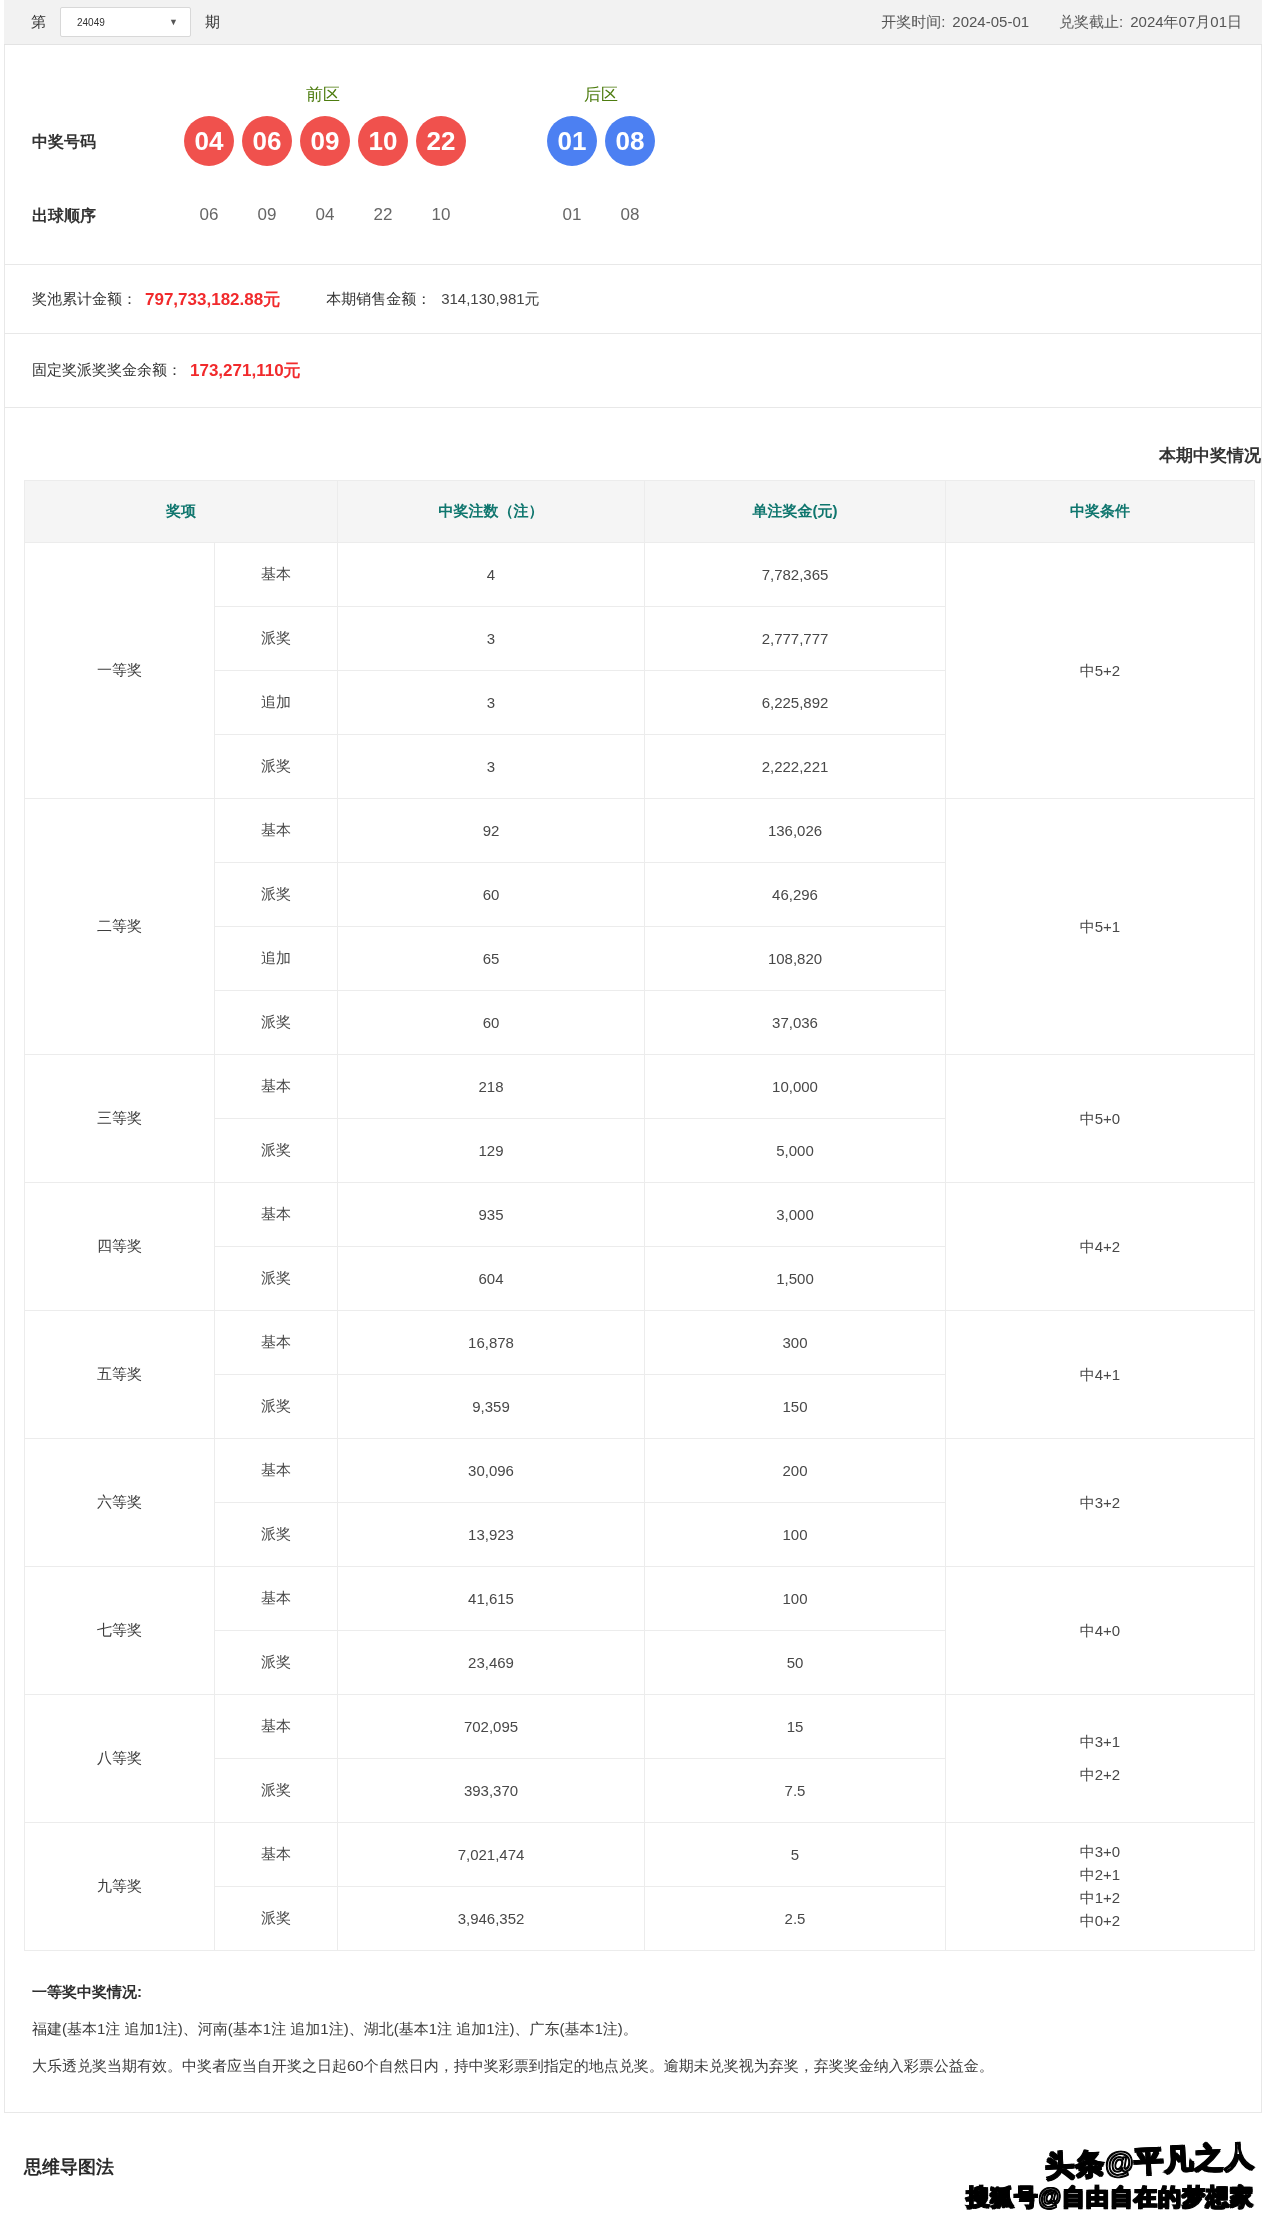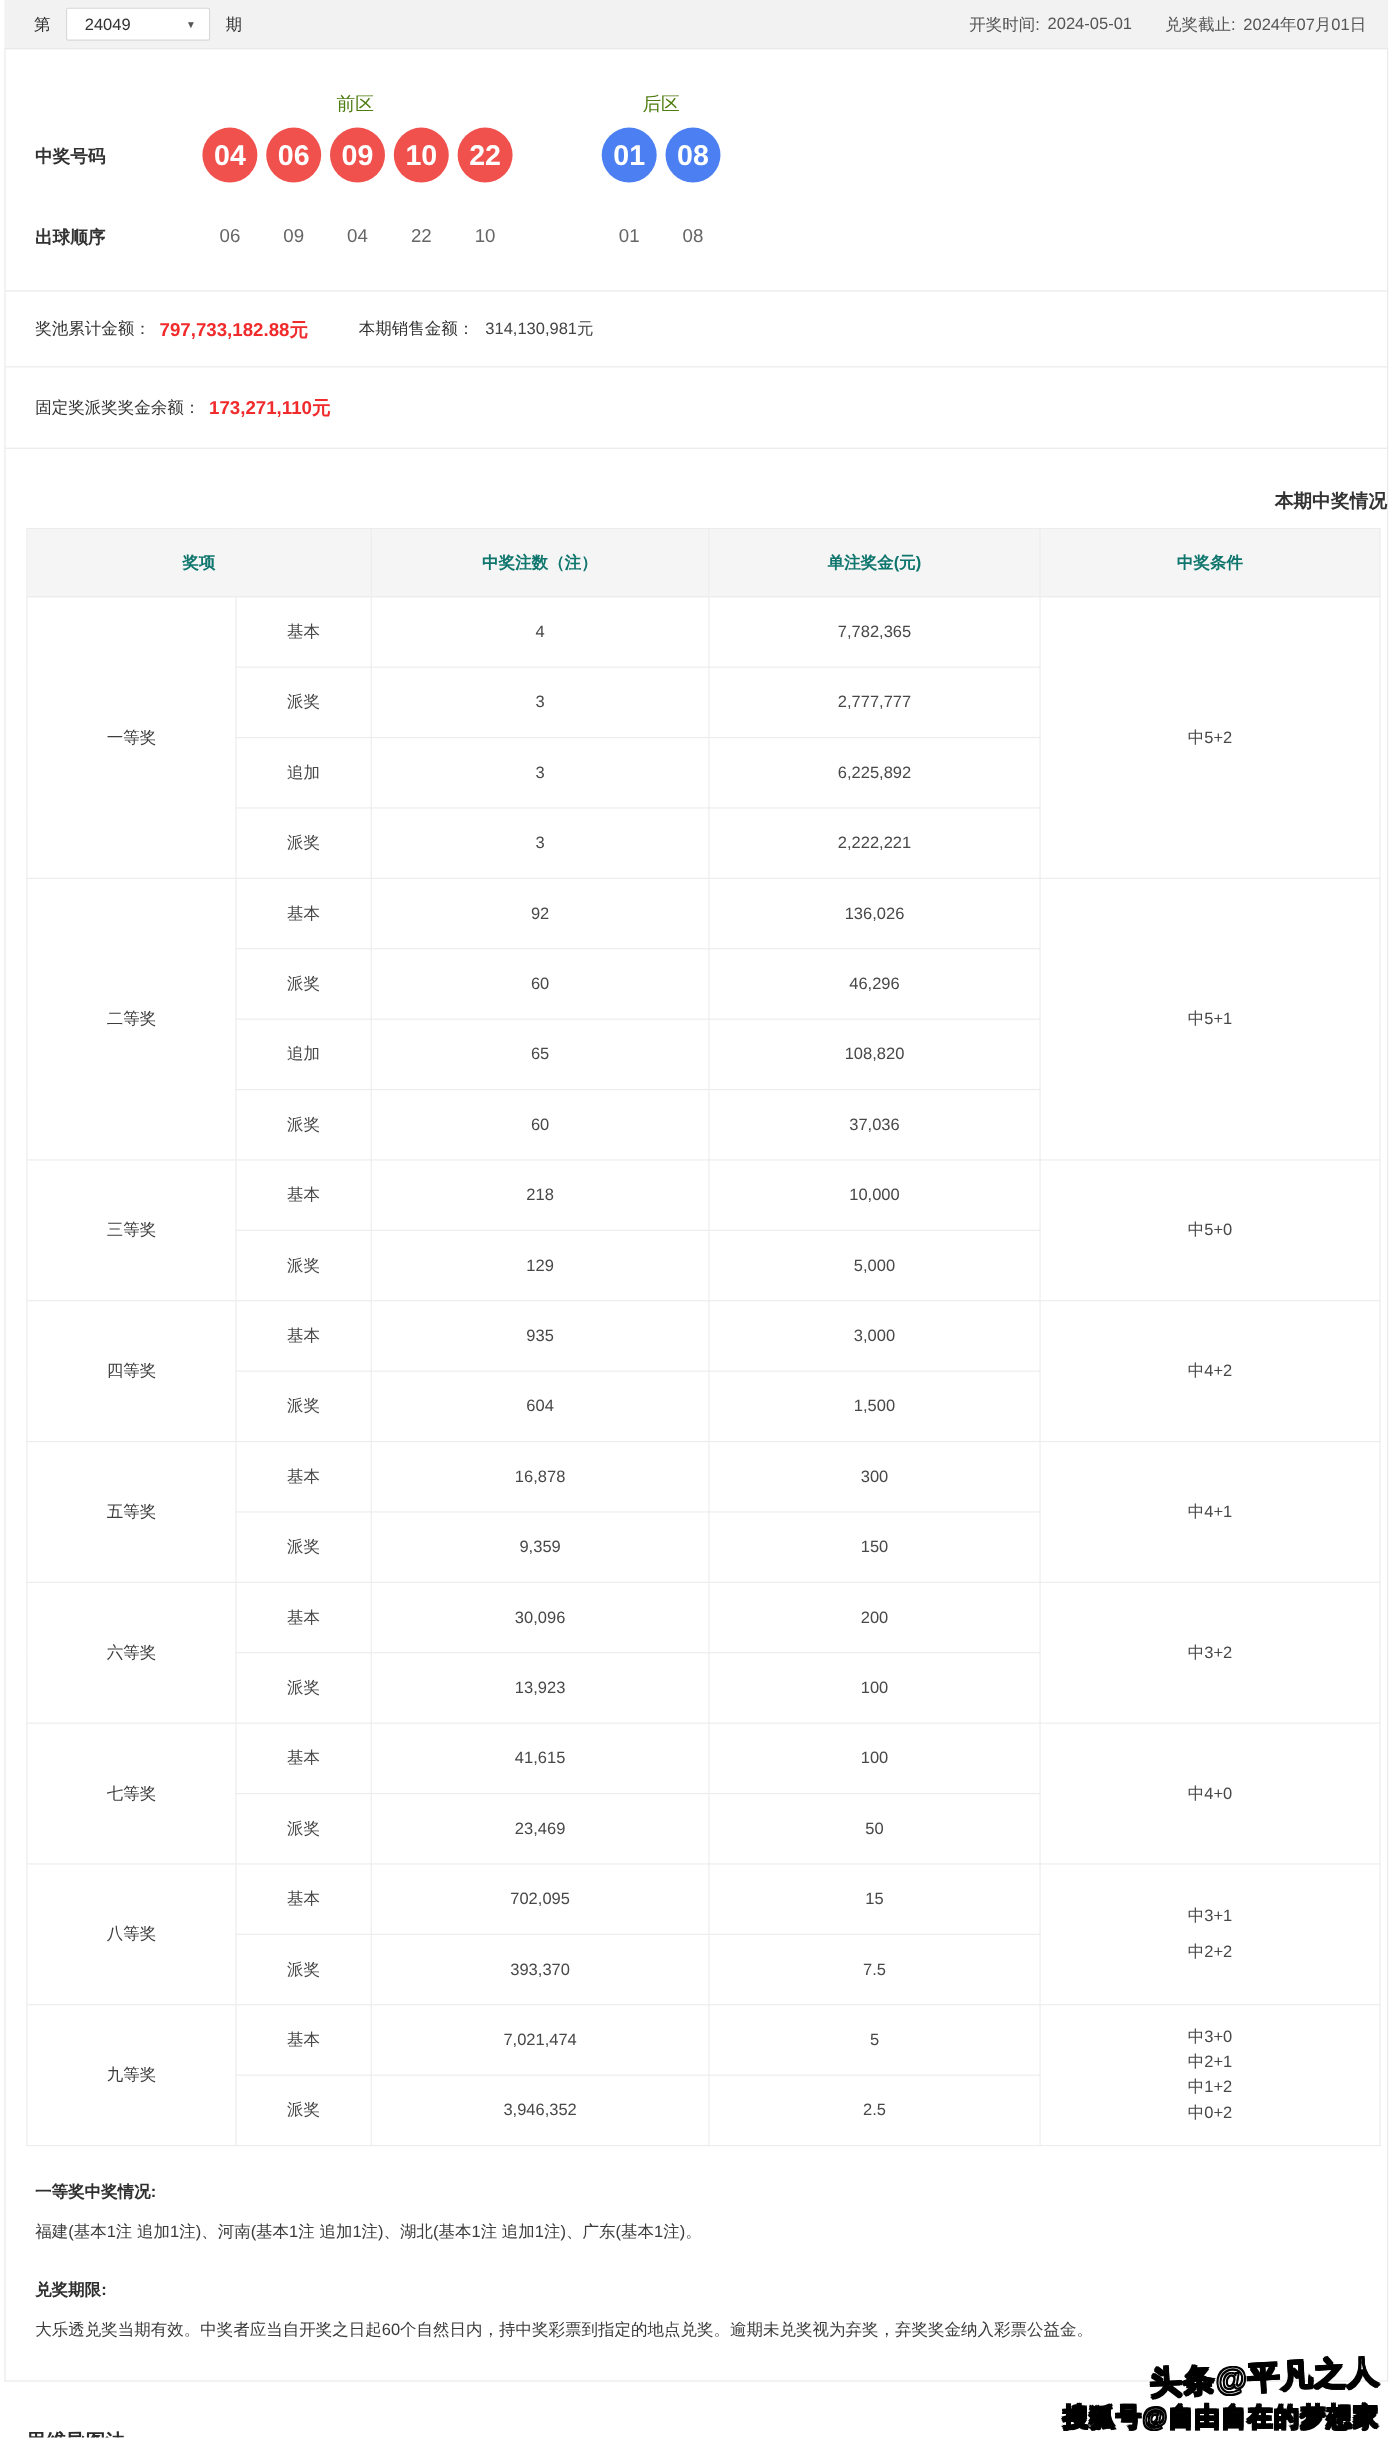--- a/index.html
+++ b/index.html
@@ -12,21 +12,21 @@
   .topbar{
     margin:0 4px;height:44px;background:#f2f2f2;
     border-bottom:1px solid #e3e3e3;
     display:flex;align-items:center;font-size:15px;color:#333;
   }
   .topbar .prefix{margin-left:27px;}
   .select{
     width:129px;height:28px;background:#fff;border:1px solid #d8d8d8;border-radius:2px;
     margin:0 14px;display:flex;align-items:center;position:relative;cursor:pointer;
   }
-  .select .val{margin-left:16px;font-size:15px;color:#333;}
+  .select .val{margin-left:16px;font-size:10px;color:#333;}
   .select .caret{position:absolute;right:12px;font-size:9px;color:#555;}
   .topbar-right{margin-left:auto;margin-right:20px;display:flex;gap:30px;color:#555;}
   .kv{display:flex;gap:7px;}
   
   .panel{margin:0 4px;border:1px solid #e8e8e8;border-top:none;background:#fff;}
   .section{position:relative;border-bottom:1px solid #e8e8e8;}
   .balls-section{height:219px;}
   .area-label{position:absolute;top:38px;transform:translateX(-50%);color:#4d7c0f;font-size:17px;}
   .area-label.front{left:318px;}
   .area-label.back{left:596px;}
@@ -319,21 +319,20 @@
             <td>派奖</td>
             <td>3,946,352</td>
             <td>2.5</td>
           </tr>
         </tbody>
     </table>
 
     <div class="notes">
       <div class="note-title">一等奖中奖情况:</div>
       <div class="note-text">福建(基本1注 追加1注)、河南(基本1注 追加1注)、湖北(基本1注 追加1注)、广东(基本1注)。</div>
-      <div class="note-title second">兑奖期限:</div>
       <div class="note-text last">大乐透兑奖当期有效。中奖者应当自开奖之日起60个自然日内，持中奖彩票到指定的地点兑奖。逾期未兑奖视为弃奖，弃奖奖金纳入彩票公益金。</div>
     </div>
   </div>
 </div>
 
 <div class="footer">
   <div class="mindmap">思维导图法</div>
 </div>
 
 <div class="watermark">

